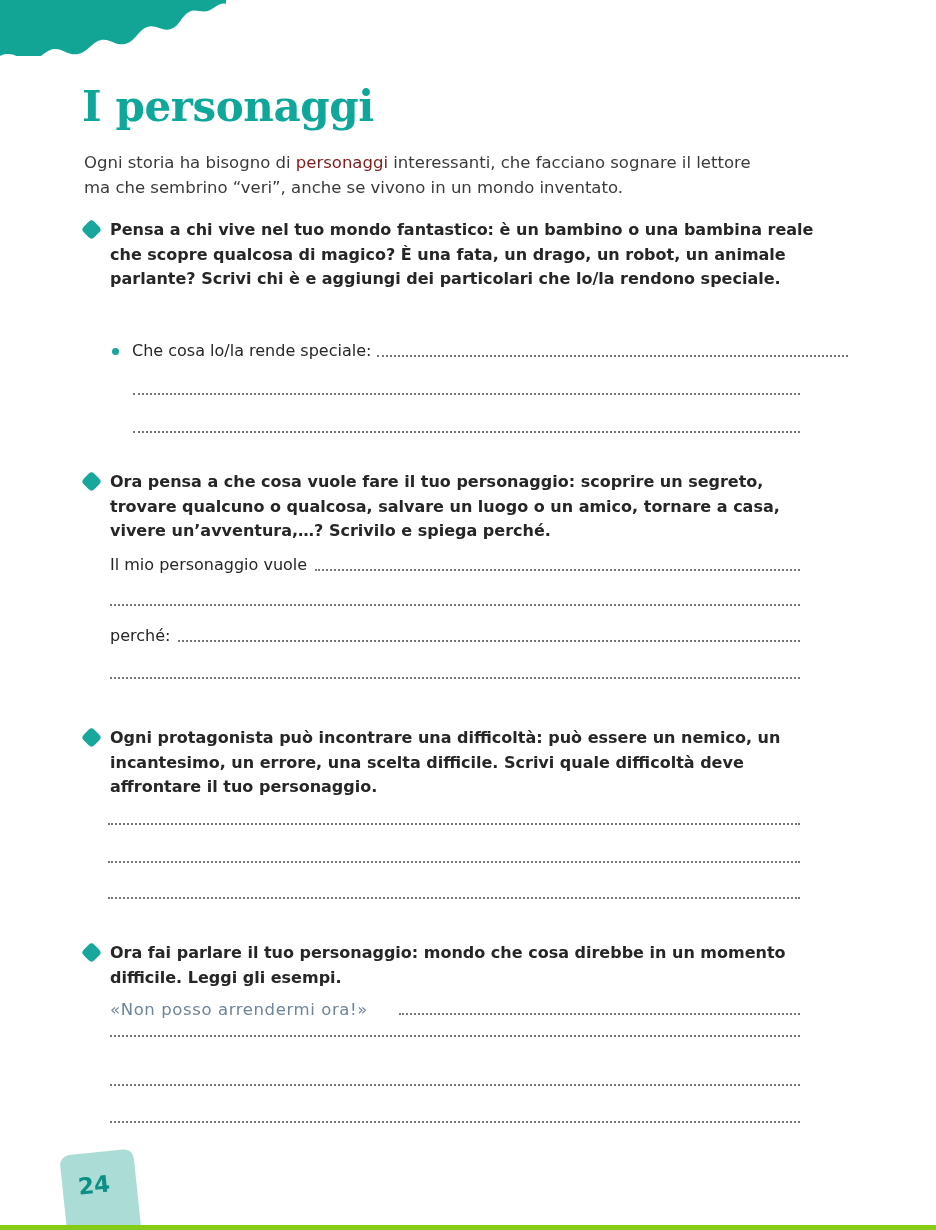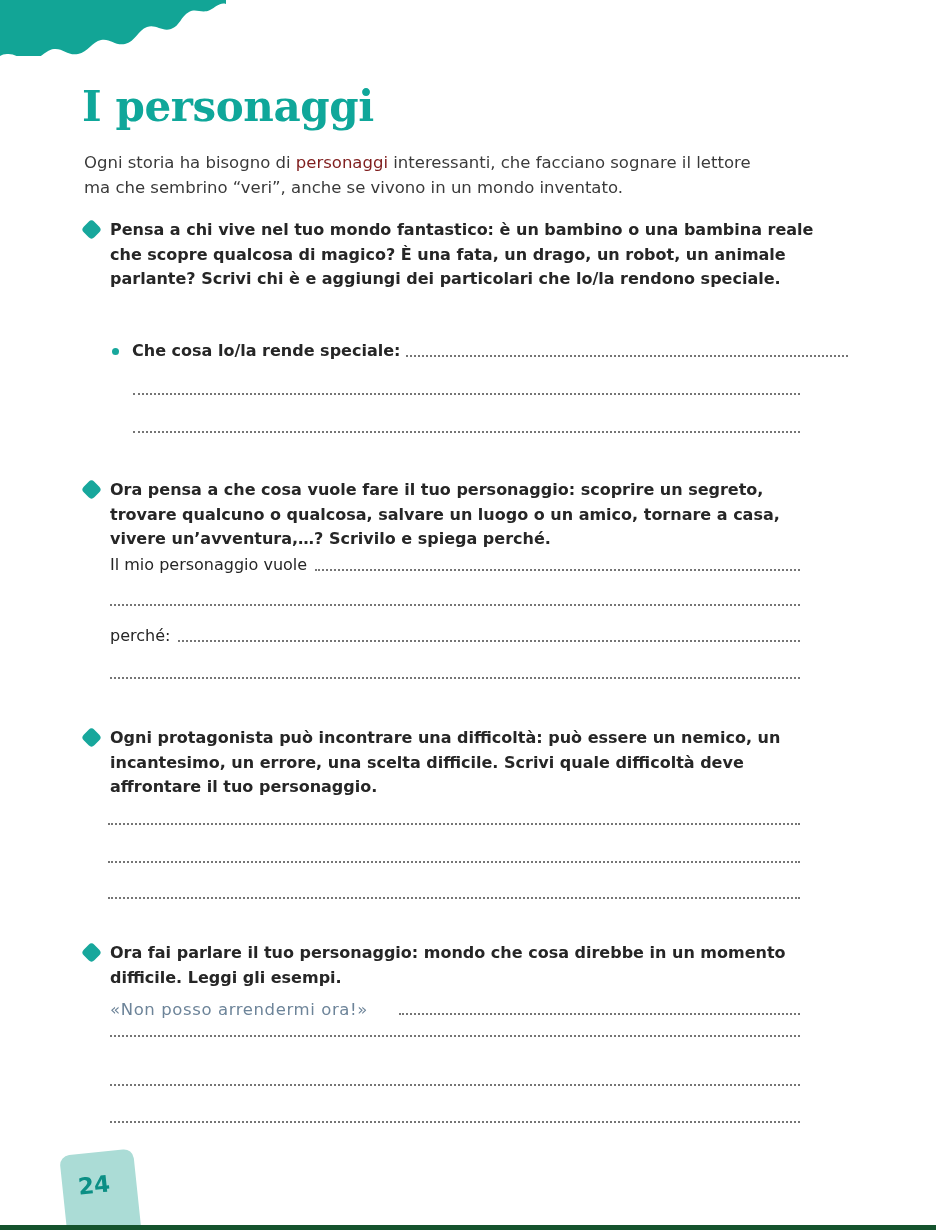--- a/index.html
+++ b/index.html
@@ -9,21 +9,21 @@
   }
   body {
     font-family: "DejaVu Sans", sans-serif;
   }
   .page {
     position: relative;
     width: 936px;
     height: 1230px;
     background: #ffffff;
     overflow: hidden;
-    border-bottom: 5px solid #14532d;
+    border-bottom: 5px solid #84cc16;
     box-sizing: border-box;
   }
 
   
   .top-wave {
     position: absolute;
     top: -2px;
     left: -4px;
     width: 230px;
     height: 58px;
@@ -203,30 +203,30 @@
   </div>
 
   <div class="task" style="top:218px;">
     <div class="task-head">
       <span class="diamond"></span>
       <span class="task-text">Pensa a chi vive nel tuo mondo fantastico: è un bambino o una bambina reale che scopre qualcosa di magico? È una fata, un drago, un robot, un animale parlante? Scrivi chi è e aggiungi dei particolari che lo/la rendono speciale.</span>
     </div>
   </div>
 
 
-  <div class="subitem" style="left:84px; top:341px; width:716px;font-weight:bold;">
+  <div class="subitem" style="left:84px; top:341px; width:716px;">
     <span class="dot"></span>
     <span class="sub-label">Che cosa lo/la rende speciale:</span>
     <span class="dline"></span>
   </div>
 
   <div class="fullline" style="left:133px; top:392px; width:667px;"></div>
   <div class="fullline" style="left:133px; top:430px; width:667px;"></div>
 
-  <div class="task" style="top:470px;margin-top:8px;">
+  <div class="task" style="top:470px;">
     <div class="task-head">
       <span class="diamond"></span>
       <span class="task-text">Ora pensa a che cosa vuole fare il tuo personaggio: scoprire un segreto, trovare qualcuno o qualcosa, salvare un luogo o un amico, tornare a casa, vivere un’avventura,…? Scrivilo e spiega perché.</span>
     </div>
   </div>
 
   <div class="promptrow" style="left:110px; top:555px; width:690px;text-align:center;">
     <span class="prompt-label">Il mio personaggio vuole</span>
     <span class="dline"></span>
   </div>

